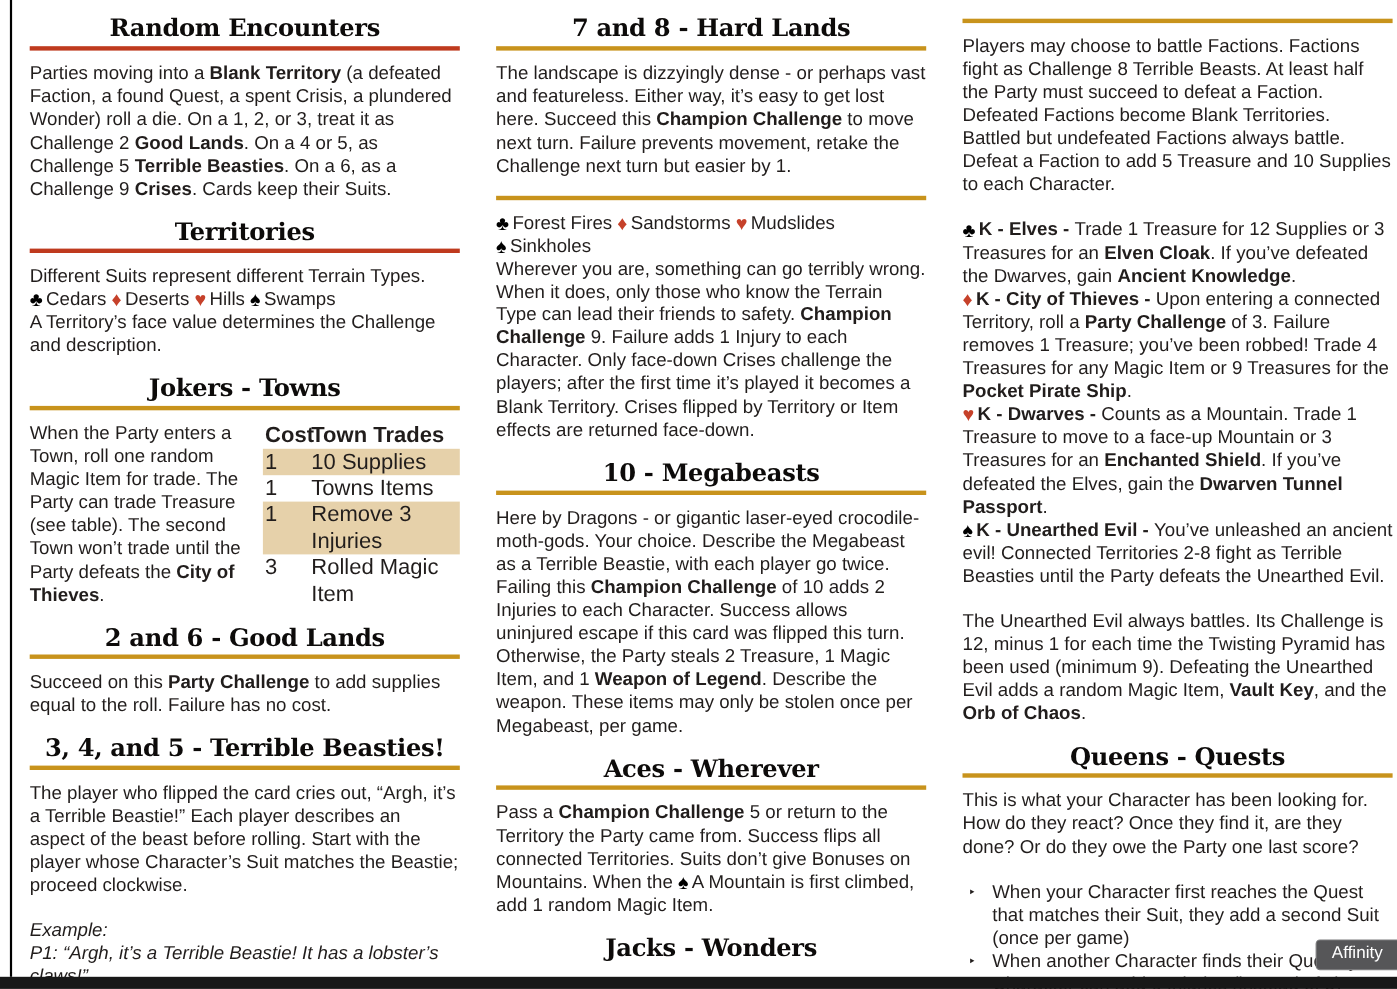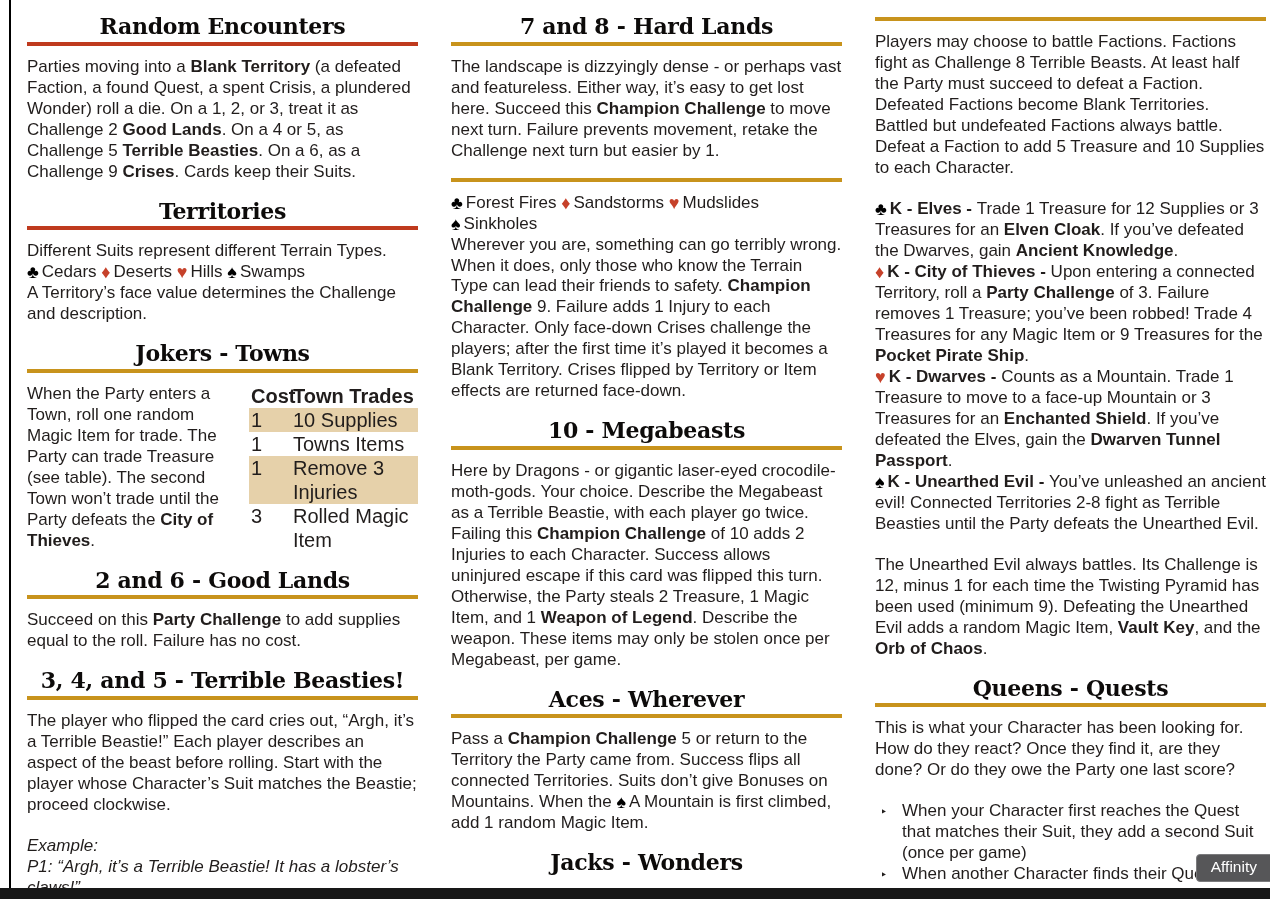--- a/index.html
+++ b/index.html
@@ -25,21 +25,21 @@
   .block{margin:0;font-size:17px;line-height:1.235}
   .block + .block{margin-top:20px}
   p.block{margin-top:0}
   .block + p.block{margin-top:20px}
   .bold{font-weight:bold}
   .italic{font-style:italic}
   .suit{margin-right:3px;font-size:18px;line-height:1;vertical-align:-1px}
   .suit-red{color:#c6412a}
   .suit-black{color:#000}
   
-  .towns{display:flex;gap:10px;align-items:flex-start}
+  .towns{display:flex;align-items:flex-start}
   .towns-text{width:212px;flex:none;margin:0}
   .ttable{flex:1;font-size:20px}
   .trow{display:flex;line-height:24px;padding:0 2px}
   .trow .tc-cost{width:42px;flex:none}
   .trow .tc-trade{flex:1}
   .thead{font-weight:bold}
   .hl{background:#e6d1aa}
   
   .qlist{list-style:none;margin:0;padding:0 0 0 6px}
   .qlist li{display:flex}

